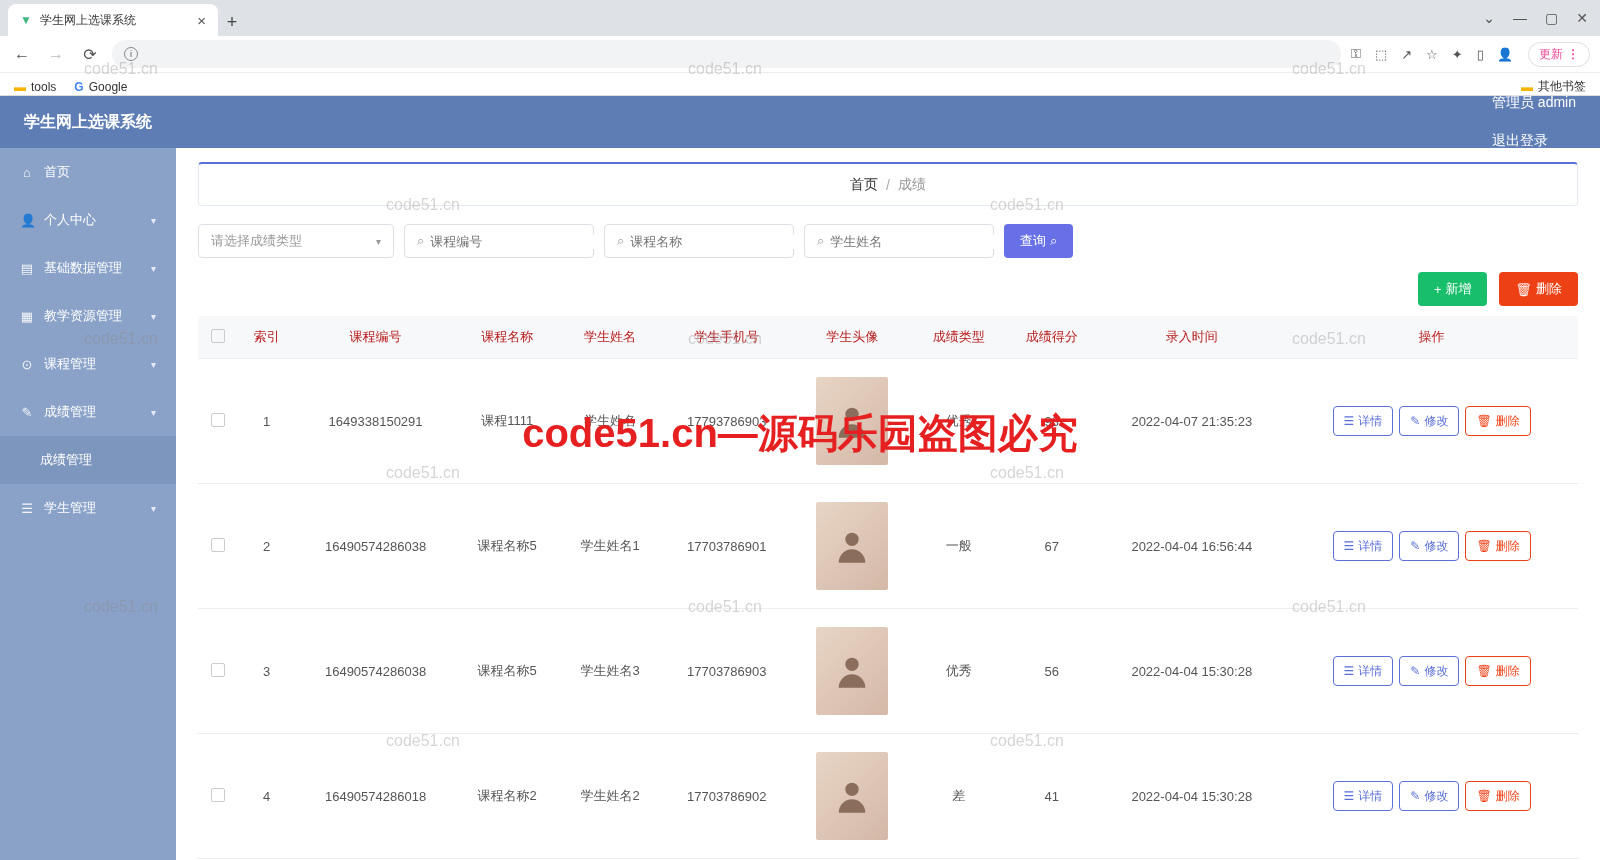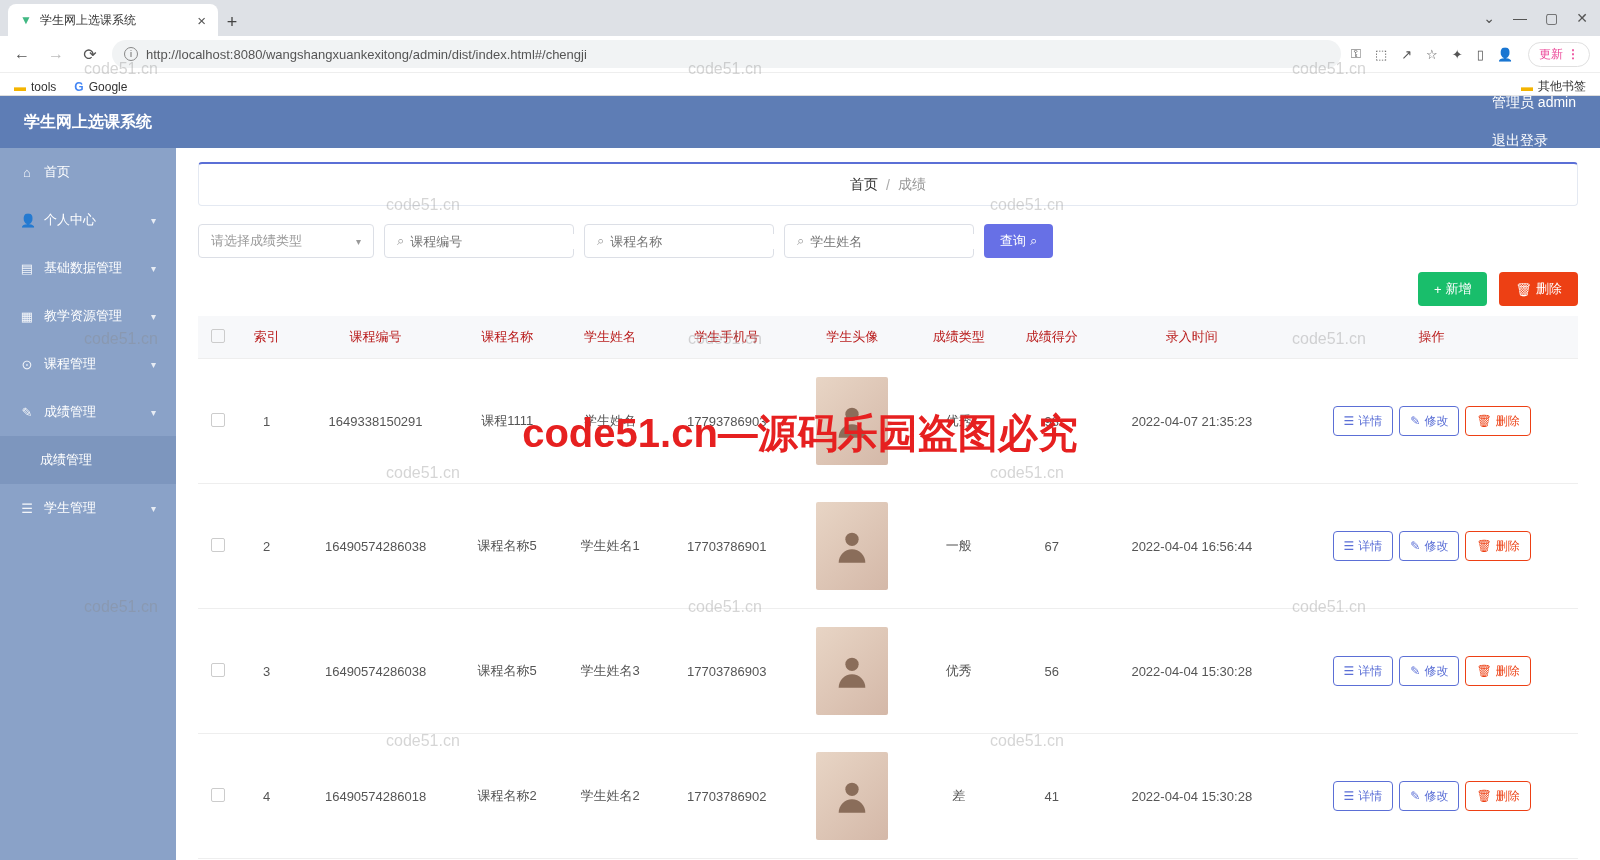--- a/index.html
+++ b/index.html
@@ -43,21 +43,21 @@
 .side-item .icon { opacity: .9; width: 14px; text-align: center; }
 
 .main { flex: 1; background: #fff; overflow-y: auto; padding: 14px 22px; }
 .breadcrumb { border: 1px solid #e4e9f2; border-top: 2px solid #5b6fd6; border-radius: 4px; height: 44px; display: flex; align-items: center; justify-content: center; font-size: 14px; margin-bottom: 18px; }
 .breadcrumb a { color: #333; text-decoration: none; }
 .breadcrumb .sep { color: #aaa; margin: 0 8px; }
 .breadcrumb .cur { color: #999; }
 
 .filters { display: flex; gap: 10px; margin-bottom: 14px; align-items: center; }
 .sel, .inp { height: 34px; border: 1px solid #dcdfe6; border-radius: 4px; padding: 0 12px; font-size: 13px; color: #999; background: #fff; display: flex; align-items: center; gap: 6px; }
-.sel { width: 176px; justify-content: space-between; cursor: pointer; font-family: Liberation Serif, serif; }
+.sel { width: 196px; justify-content: space-between; cursor: pointer; font-family: Liberation Serif, serif; }
 .inp { width: 190px; }
 .inp input { border: none; outline: none; flex: 1; font-size: 13px; }
 .btn { height: 34px; padding: 0 16px; border: none; border-radius: 4px; font-size: 13px; cursor: pointer; display: inline-flex; align-items: center; gap: 4px; }
 .btn-primary { background: #6770e6; color: #fff; }
 .btn-success { background: #19be6b; color: #fff; }
 .btn-danger { background: #ed4014; color: #fff; }
 .btn-outline { background: #fff; border: 1px solid #5b6fd6; color: #5b6fd6; height: 30px; padding: 0 10px; font-size: 12px; }
 .btn-outline.danger { border-color: #ed4014; color: #ed4014; }
 
 .actions-row { display: flex; justify-content: flex-end; gap: 12px; margin-bottom: 10px; }
@@ -91,21 +91,20 @@
       <span>▢</span>
       <span>✕</span>
     </div>
   </div>
   <div class="addrbar">
     <span class="nav-btn">←</span>
     <span class="nav-btn" style="opacity:.4">→</span>
     <span class="nav-btn">⟳</span>
     <div class="url-field">
       <span class="info">i</span>
-      <span>http://localhost:8080/wangshangxuankexitong/admin/dist/index.html#/chengji</span>
     </div>
     <div class="addr-icons">
       <span>⚿</span>
       <span>⬚</span>
       <span>↗</span>
       <span>☆</span>
       <span>✦</span>
       <span>▯</span>
       <span>👤</span>
       <span class="update-btn">

